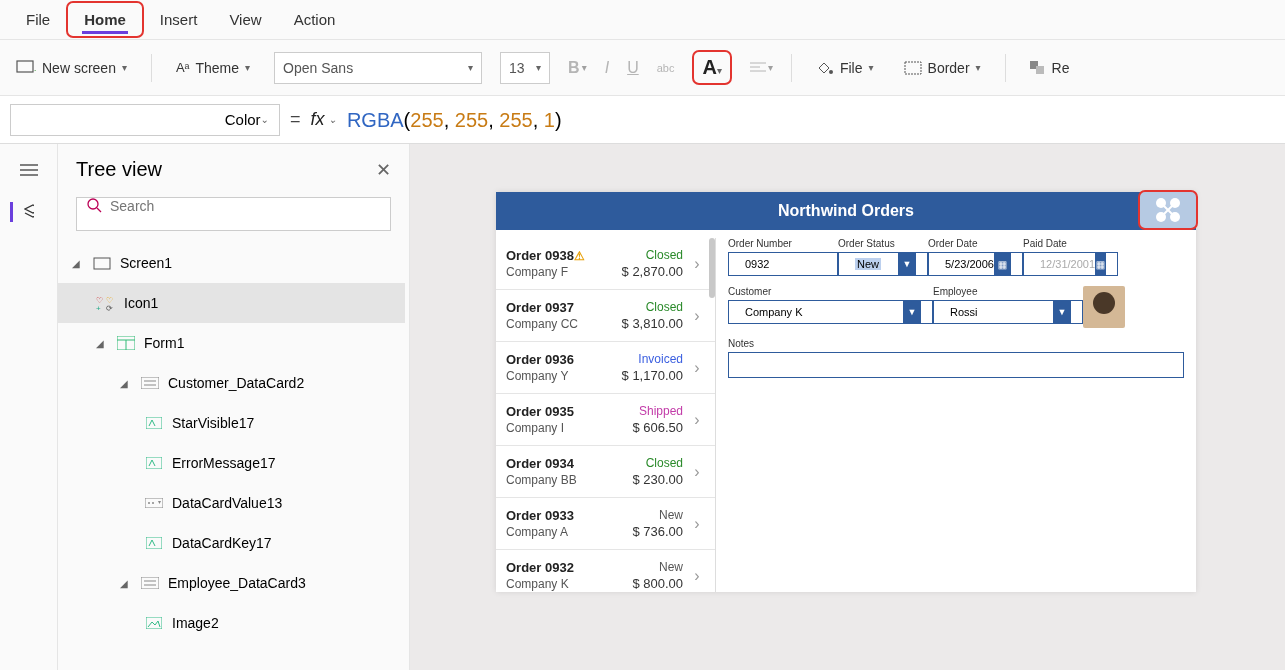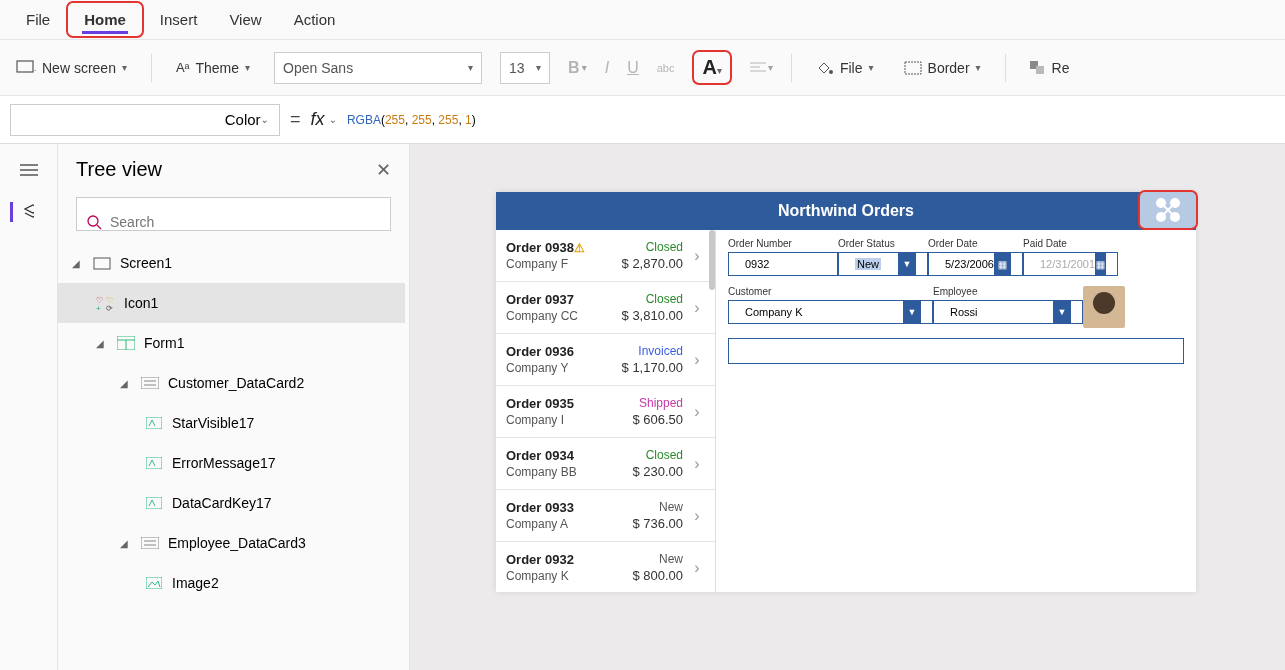--- a/index.html
+++ b/index.html
@@ -21,53 +21,53 @@
 .size-select { width: 50px; }
 .tb-icon { color: #888; font-size: 16px; display: flex; align-items: center; gap: 2px; }
 .tb-icon.disabled { opacity: 0.6; }
 .chev { font-size: 10px; color: #666; }
 
 
 .formulabar { display: flex; align-items: center; height: 48px; background: #fff; border-bottom: 1px solid #ddd; padding: 0 10px; gap: 10px; }
 .prop-select { width: 270px; height: 32px; border: 1px solid #ccc; padding: 0 10px; font-size: 15px; display: flex; align-items: center; justify-content: flex-end; }
 .eq { font-size: 18px; color: #444; }
 .fx { font-style: italic; font-family: serif; font-size: 18px; color: #222; display:flex; align-items:center; gap:4px; }
-.formula { font-family: Consolas, monospace; font-size: 12px; }
+.formula { font-family: Consolas, monospace; font-size: 20px; }
 .formula .fn { color: #3066c2; }
 .formula .num { color: #c87b14; }
 
 
 .main { display: flex; height: calc(670px - 40px - 56px - 48px); }
 .leftrail { width: 58px; background: #fafafa; border-right: 1px solid #e5e5e5; display: flex; flex-direction: column; align-items: center; padding-top: 16px; gap: 22px; }
 .rail-item { width: 24px; height: 20px; display: flex; align-items: center; justify-content: center; cursor: pointer; }
 .rail-item.active { border-left: 3px solid #6b3fdd; margin-left: -14px; padding-left: 11px; }
 
 
 .treepanel { width: 352px; background: #fafafa; border-right: 1px solid #e5e5e5; display: flex; flex-direction: column; }
 .tree-head { display: flex; align-items: center; justify-content: space-between; padding: 14px 18px 8px; }
 .tree-head h2 { font-size: 20px; font-weight: 400; }
 .close-x { font-size: 18px; color: #666; cursor: pointer; }
-.search { margin: 8px 18px 12px; height: 34px; border: 1px solid #ccc; background: #fff; display: flex; align-items: flex-end; padding: 0 10px; gap: 8px; }
+.search { margin: 8px 18px 12px; height: 34px; border: 1px solid #ccc; background: #fff; display: flex; align-items: flex-start; padding: 0 10px; gap: 8px; }
 .search input { border: none; outline: none; flex: 1; font-size: 14px; background: transparent; }
 .tree-body { flex: 1; overflow-y: auto; padding-right: 4px; position: relative; }
 .tree-body::-webkit-scrollbar { width: 10px; }
 .tree-body::-webkit-scrollbar-thumb { background: #ccc; border-radius: 5px; }
 .tnode { display: flex; align-items: center; height: 40px; padding-left: 14px; font-size: 14px; gap: 8px; cursor: pointer; }
 .tnode.sel { background: #e4e4e4; }
 .tnode .tog { width: 12px; font-size: 10px; color: #666; }
 .tnode .ic { width: 20px; display: flex; justify-content: center; }
 .ind1 { padding-left: 38px; } .ind2 { padding-left: 62px; } .ind3 { padding-left: 86px; }
 
 
 .canvas { flex: 1; background: #eceaea; position: relative; overflow: hidden; padding-top: 48px; padding-left: 86px; }
 .app { width: 700px; height: 400px; background: #fff; position: relative; box-shadow: 0 0 6px rgba(0,0,0,0.1); }
 .app-titlebar { height: 38px; background: #2e5b9c; color: #fff; display: flex; align-items: center; justify-content: center; font-weight: 700; font-size: 16px; position: relative; }
 .gear-handle { position: absolute; right: -2px; top: -2px; width: 60px; height: 40px; background: #b6cae3; display: flex; align-items: center; justify-content: center; }
 .app-body { display: flex; height: calc(100% - 38px); }
-.orderlist { width: 220px; border-right: 1px solid #ddd; overflow: hidden; position: relative; }
+.orderlist { width: 220px; border-right: 1px solid #ddd; overflow: hidden; position: relative; margin-top: 8px; }
 .orderlist::after { content:""; position:absolute; right:0; top:0; width:6px; height:60px; background:#c8c8c8; border-radius:3px; }
 .order-item { height: 52px; border-bottom: 1px solid #e5e5e5; padding: 6px 10px; display: flex; align-items: center; position: relative; }
 .order-item .col1 { flex: 1; }
 .order-item .oname { font-weight: 700; font-size: 13px; color: #222; }
 .order-item .comp { font-size: 12px; color: #555; margin-top: 2px; }
 .order-item .col2 { text-align: right; }
 .order-item .stat { font-size: 12px; font-weight: 500; }
 .order-item .amt { font-size: 13px; color: #333; margin-top: 2px; }
 .order-item .arr { width: 16px; text-align: center; color: #999; font-size: 16px; margin-left: 6px; }
 .st-closed { color: #2a8a2a; } .st-invoiced { color: #3b5fe0; } .st-shipped { color: #c23ba8; } .st-new { color: #555; }
@@ -275,20 +275,31 @@
         <span>StarVisible17</span>
       </div>
       <div class="tnode ind3">
         <span class="ic">
             <svg width="16" height="12">
               <rect x="0" y="0" width="16" height="12" fill="none" stroke="#3b8"></rect>
               <path d="M3 9 L6 3 L9 9" fill="none" stroke="#3b8"></path>
             </svg>
           </span>
         <span>ErrorMessage17</span>
+      </div>
+      <div class="tnode ind3">
+        <span class="ic">
+            <svg width="18" height="10">
+              <rect x="0" y="0" width="18" height="10" fill="none" stroke="#888"></rect>
+              <circle cx="4" cy="5" r="1" fill="#888"></circle>
+              <circle cx="8" cy="5" r="1" fill="#888"></circle>
+              <path d="M13 3 L16 3 L14.5 6 Z" fill="#888"></path>
+            </svg>
+          </span>
+        <span>DataCardValue13</span>
       </div>
       <div class="tnode ind3">
         <span class="ic">
             <svg width="16" height="12">
               <rect x="0" y="0" width="16" height="12" fill="none" stroke="#3b8"></rect>
               <path d="M3 9 L6 3 L9 9" fill="none" stroke="#3b8"></path>
             </svg>
           </span>
         <span>DataCardKey17</span>
       </div>
@@ -451,19 +462,20 @@
             <div class="dfield" style="width:150px;">
               <label>Employee</label>
               <div class="dinput">
                   <span>Rossi</span>
                   <span class="dd">▼</span>
                 </div>
             </div>
             <div class="avatar"></div>
           </div>
           <div class="dfield" style="width:100%;">
+            <label>Notes</label>
             <div class="notes-input"></div>
           </div>
         </div>
       </div>
     </div>
   </div>
 </div>
 
 </body></html>

